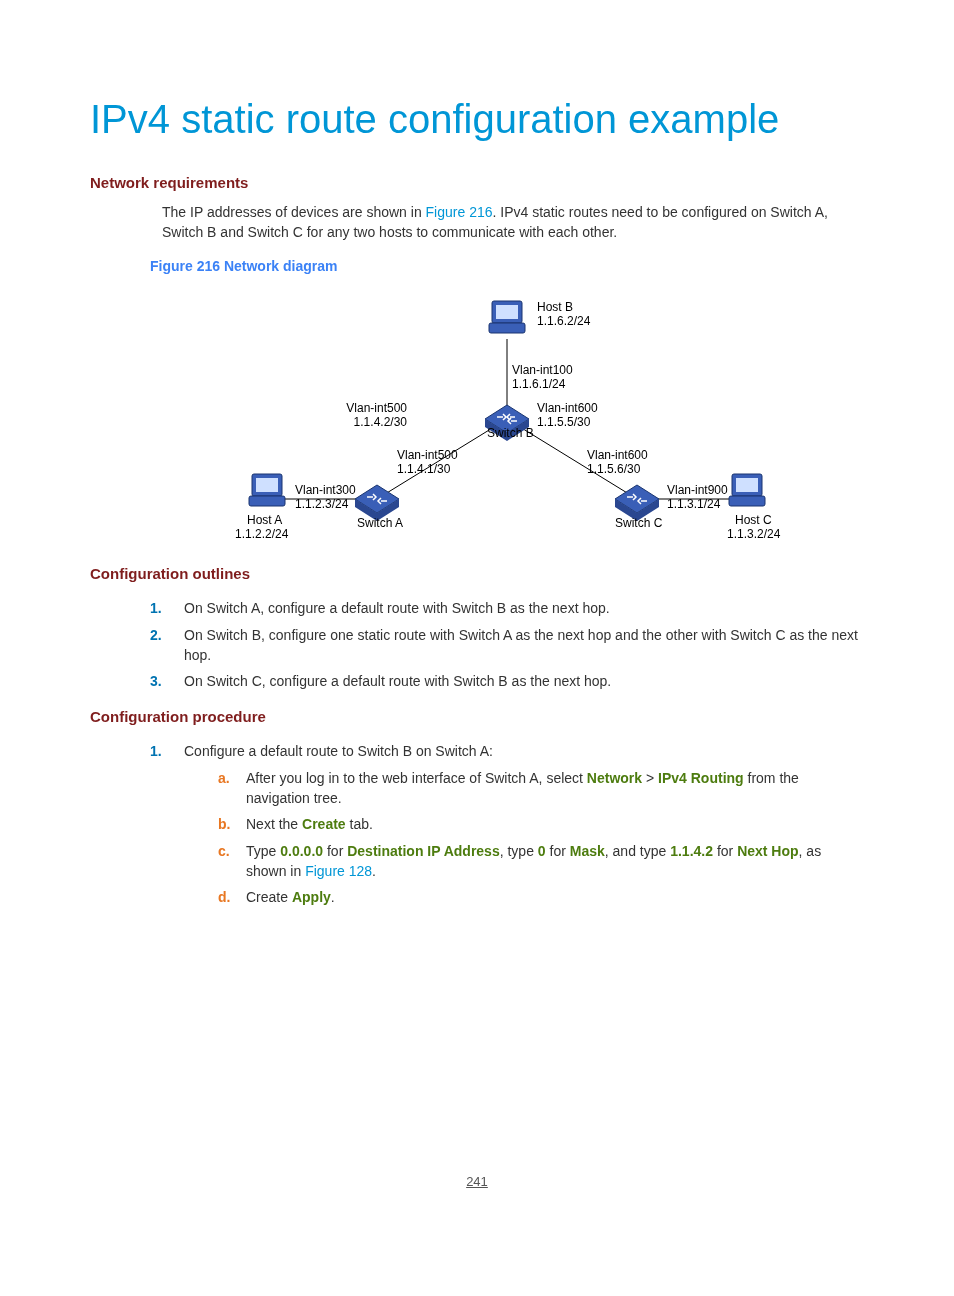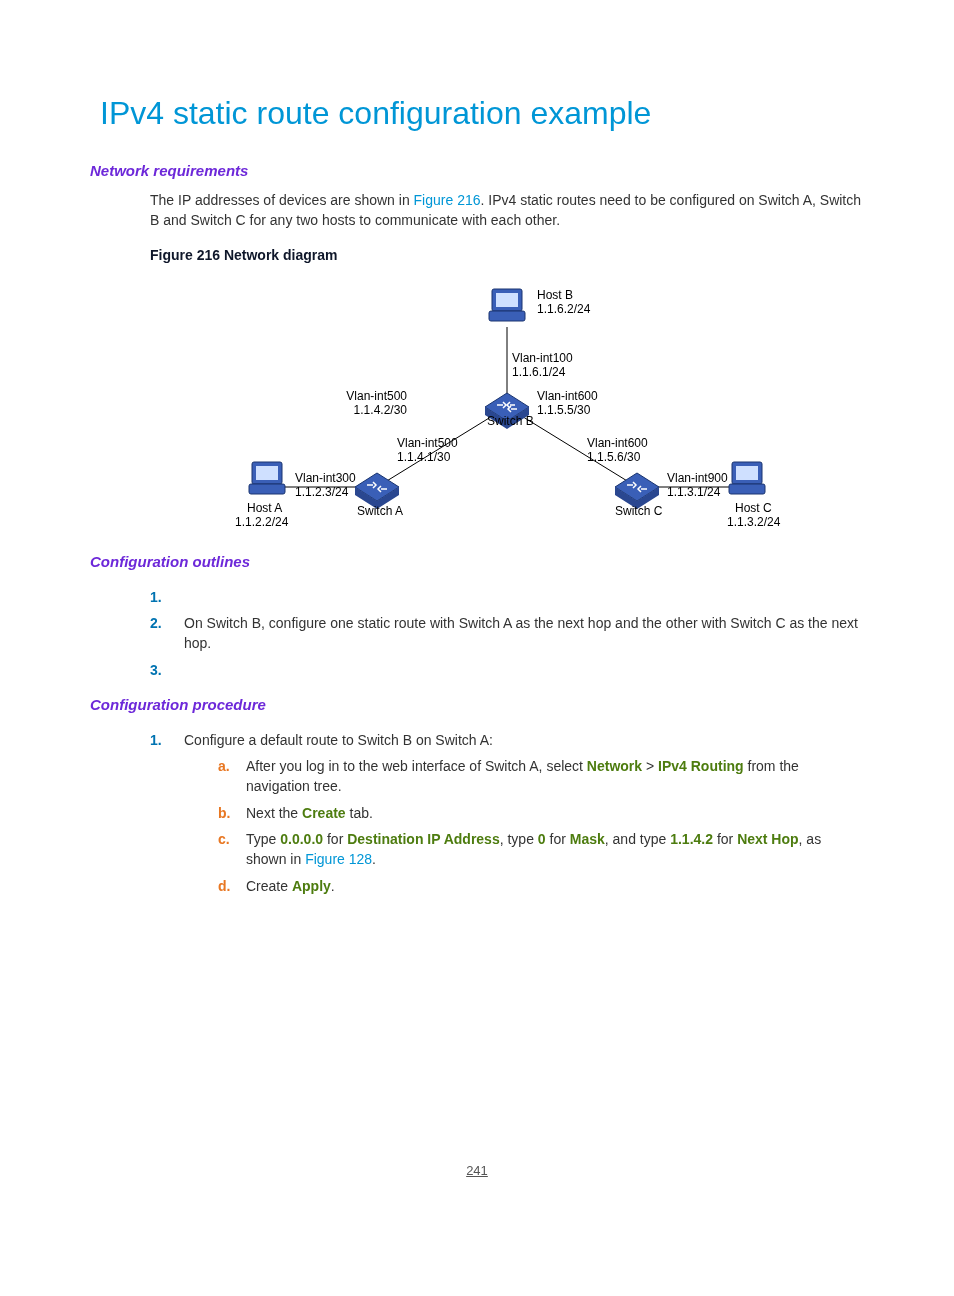--- a/index.html
+++ b/index.html
@@ -10,36 +10,35 @@
     padding: 90px 90px 40px 90px;
     width: 954px;
     box-sizing: border-box;
     line-height: 1.45;
     background: #fff;
   }
   h1 {
     font-family: "Segoe UI Light", "Helvetica Neue", Arial, sans-serif;
     font-weight: 300;
     color: #0096d6;
-    font-size: 32px;
-    margin: 0 0 24px 10px;
+    font-size: 40px;
+    margin: 0 0 24px 0;
   }
   h2 {
-    color: #6d28d9;
+    color: #7f1d1d;
     font-size: 15px;
     font-weight: bold;
     margin: 14px 0 8px 0;
-    font-style: italic;
-  }
-  p { margin: 6px 0; }
+  }
+  p { margin: 6px 12px; }
   .bodyblock {
     margin-left: 60px;
   }
   .figcap {
-    color: #0f172a;
+    color: #3b82f6;
     font-weight: bold;
     font-size: 14px;
     margin: 14px 0 6px 0;
   }
   .link {
     color: #0096d6;
   }
   ol.num {
     list-style: none;
     padding-left: 0;
@@ -180,27 +179,29 @@
       <text class="dlabel" x="520" y="249">1.1.3.2/24</text>
     </svg>
   </div>
 </div>
 
 <h2>Configuration outlines</h2>
 <div class="bodyblock">
   <ol class="num">
     <li>
         <span class="n">1.</span>
+        <span>On Switch A, configure a default route with Switch B as the next hop.</span>
       </li>
     <li>
         <span class="n">2.</span>
         <span>On Switch B, configure one static route with Switch A as the next hop and the other with Switch C as the next hop.</span>
       </li>
     <li>
         <span class="n">3.</span>
+        <span>On Switch C, configure a default route with Switch B as the next hop.</span>
       </li>
   </ol>
 </div>
 
 <h2>Configuration procedure</h2>
 <div class="bodyblock">
   <ol class="num">
     <li>
       <span class="n">1.</span>
       <div style="flex:1">

